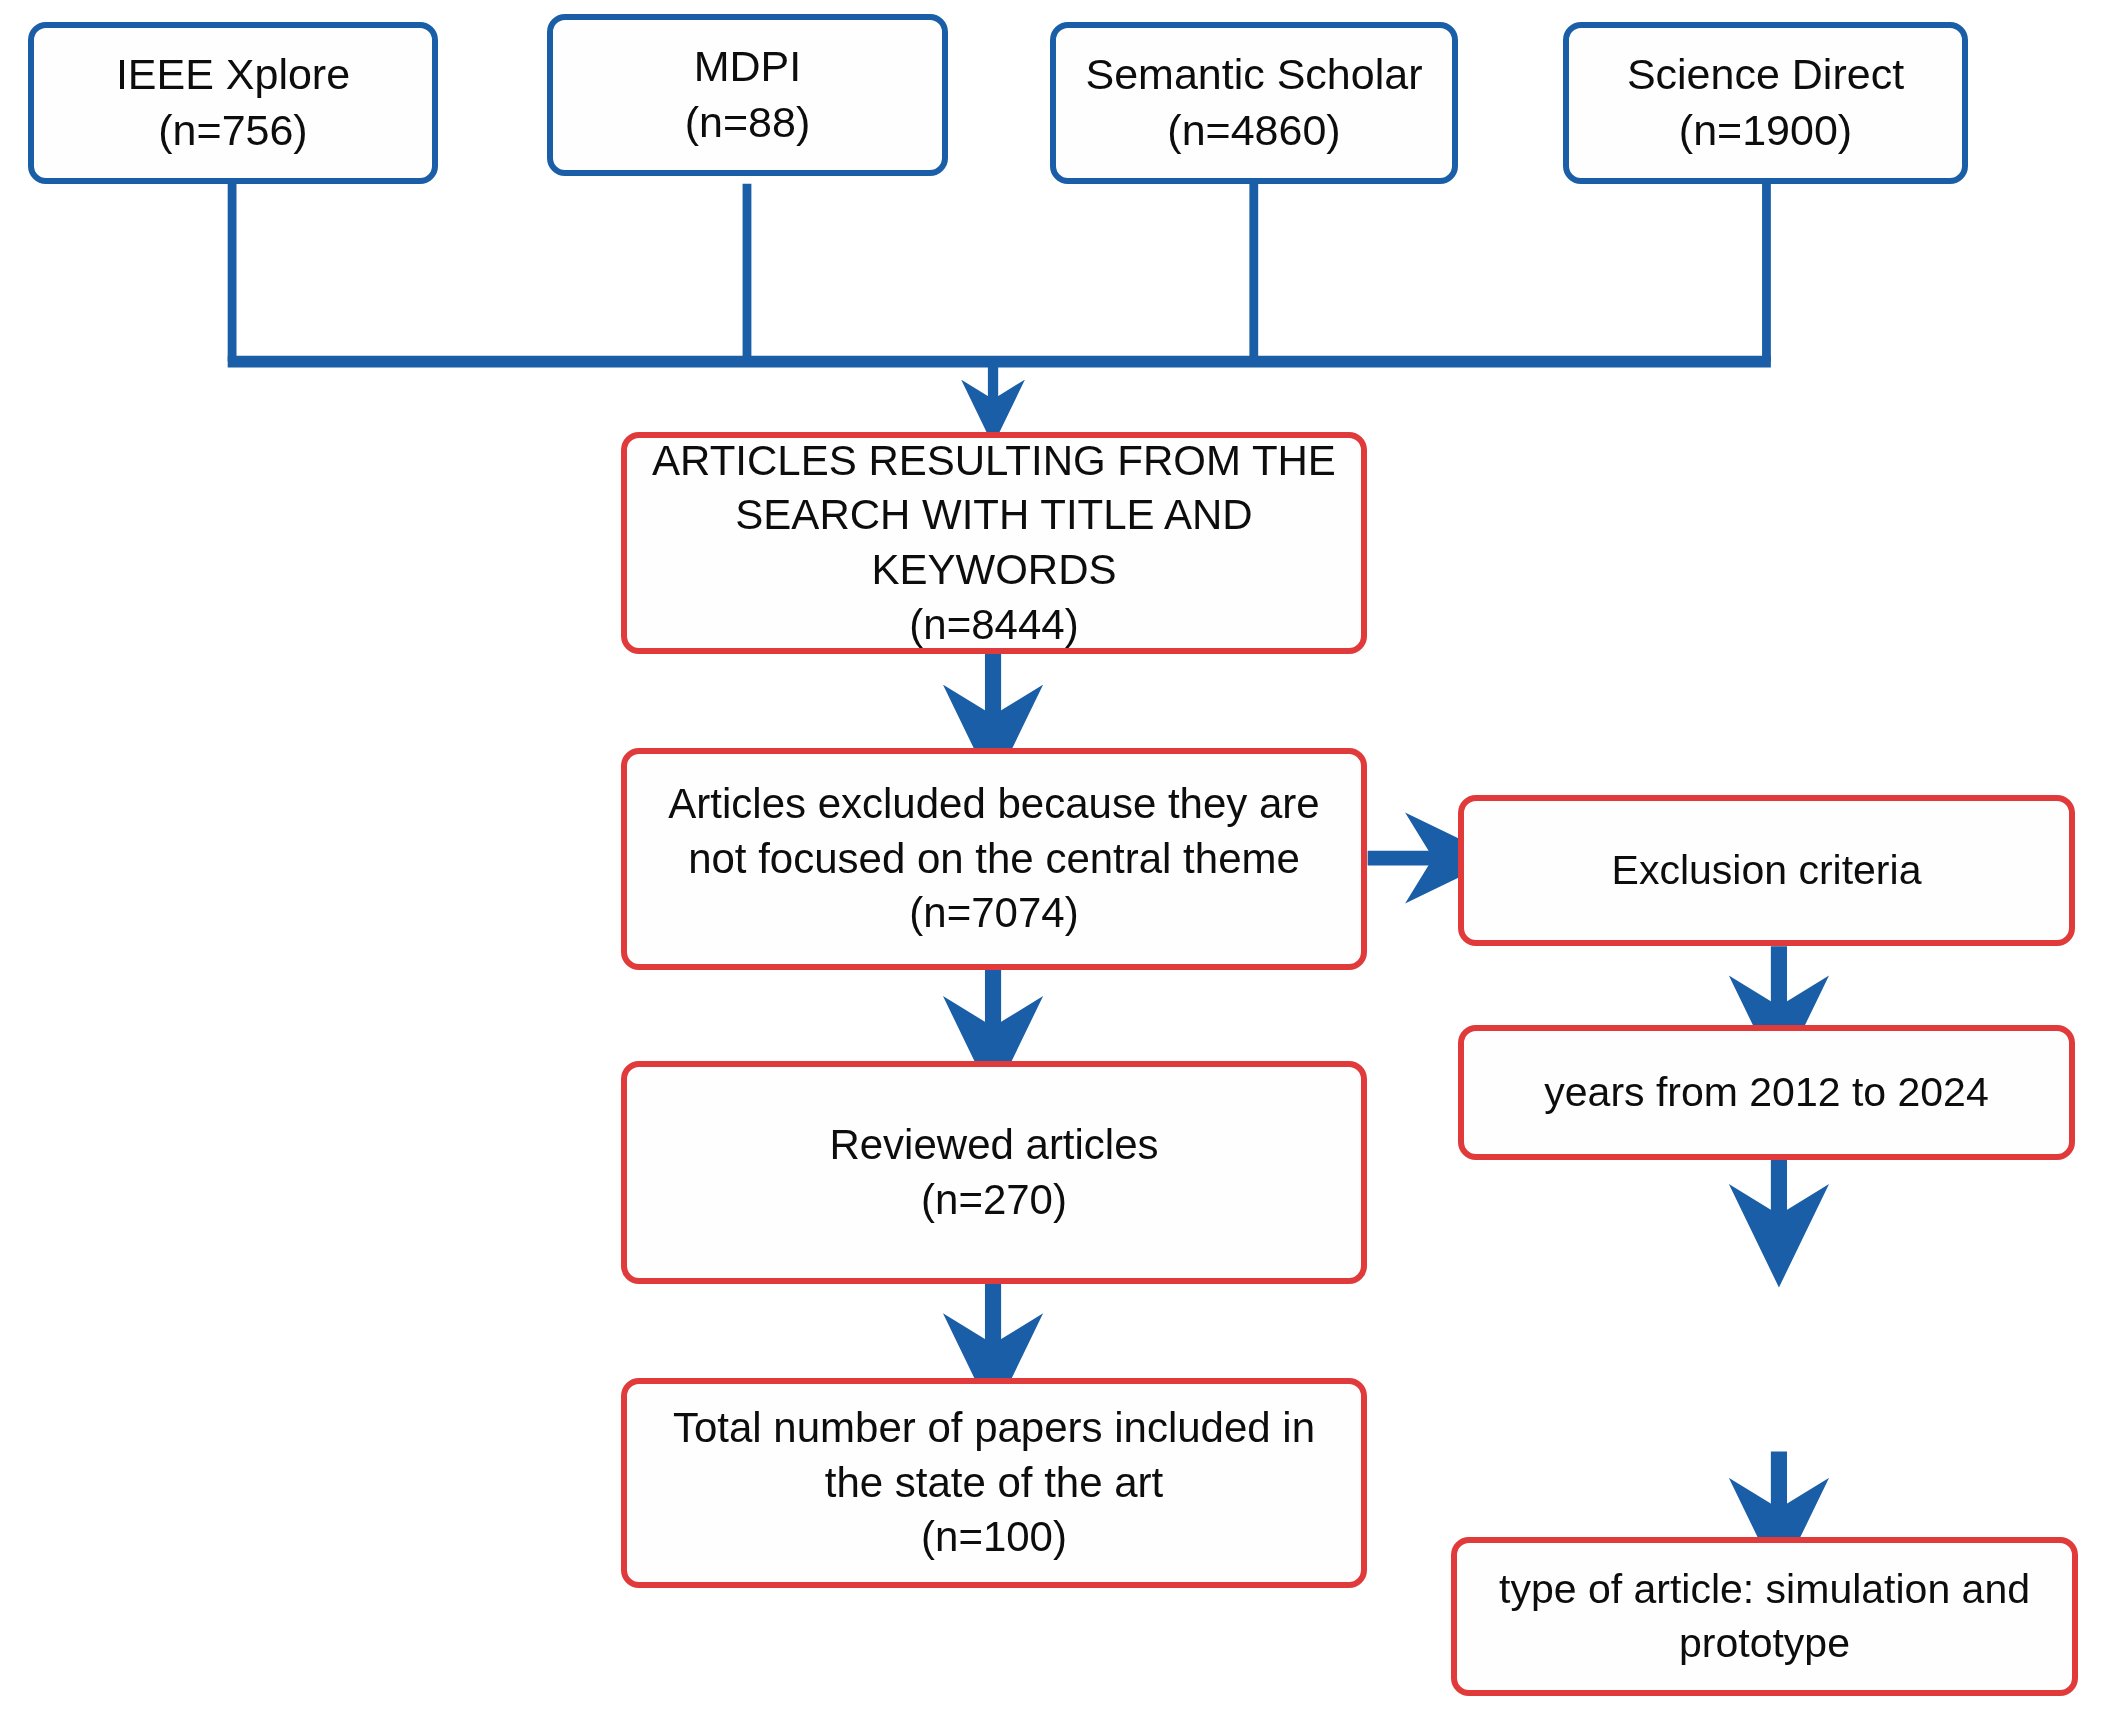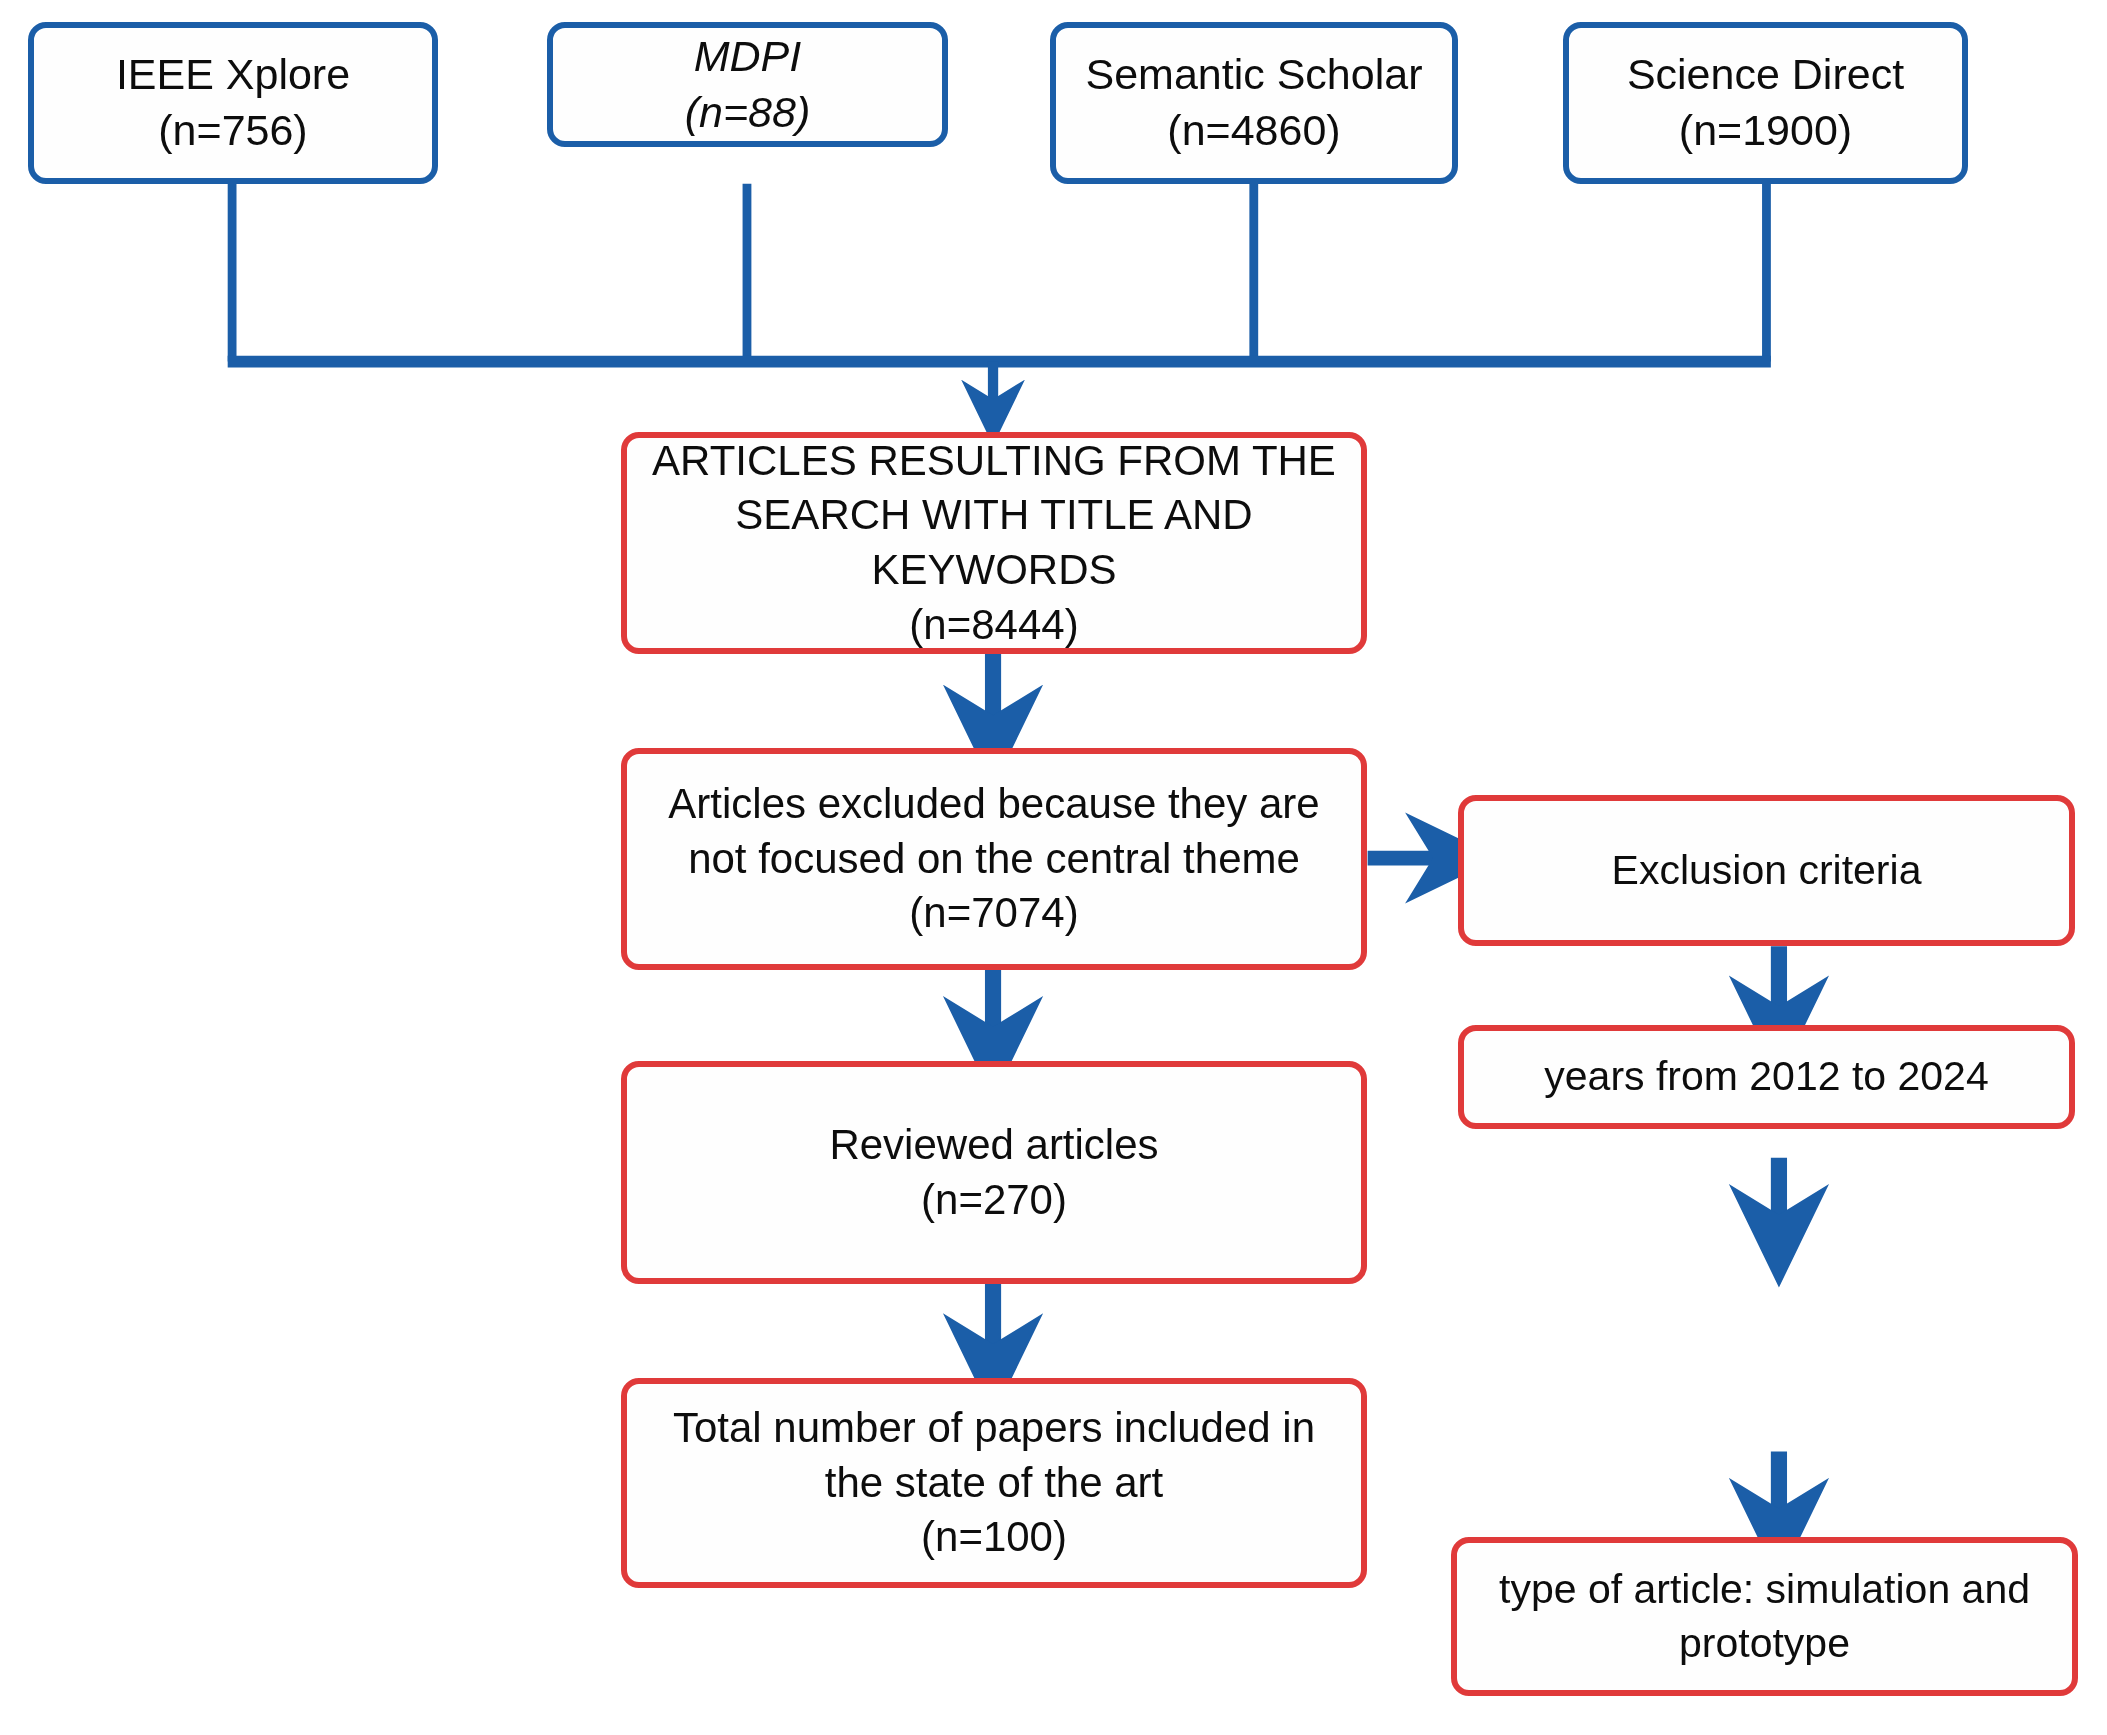--- a/index.html
+++ b/index.html
@@ -87,21 +87,21 @@
       <path d="M2422,1576 L2422,1680" stroke-width="22" marker-end="url(#arrowhead)"></path>
       <path d="M2422,1976 L2422,2080" stroke-width="22" marker-end="url(#arrowhead)"></path>
     </g>
   </svg>
 
   <div class="node node-src fs-src" style="left:28px;  top:22px; width:410px; height:162px;">
     <span class="node-inner">IEEE Xplore
 (n=756)</span>
   </div>
 
-  <div class="node node-src fs-src" style="left:547px; top:22px; width:401px; height:125px;font-style:italic;">
+  <div class="node node-src fs-src" style="left:547px; top:14px; width:401px; height:162px;">
     <span class="node-inner">MDPI
 (n=88)</span>
   </div>
 
   <div class="node node-src fs-src" style="left:1050px; top:22px; width:408px; height:162px;align-items:center;">
     <span class="node-inner">Semantic Scholar
 (n=4860)</span>
   </div>
 
   <div class="node node-src fs-src" style="left:1563px; top:22px; width:405px; height:162px;">
@@ -129,21 +129,21 @@
   <div class="node node-red fs-main" style="left:621px; top:1378px; width:746px; height:210px;">
     <span class="node-inner">Total number of papers included in
 the state of the art
 (n=100)</span>
   </div>
 
   <div class="node node-red fs-side" style="left:1458px; top:795px; width:617px; height:151px;">
     <span class="node-inner">Exclusion criteria</span>
   </div>
 
-  <div class="node node-red fs-side" style="left:1458px; top:1025px; width:617px; height:104px;">
+  <div class="node node-red fs-side" style="left:1458px; top:1025px; width:617px; height:135px;">
     <span class="node-inner">years from 2012 to 2024</span>
   </div>
 
 
   <div class="node node-red fs-side" style="left:1451px; top:1537px; width:627px; height:159px;">
     <span class="node-inner">type of article: simulation and
 prototype</span>
   </div>
 
 </div>

